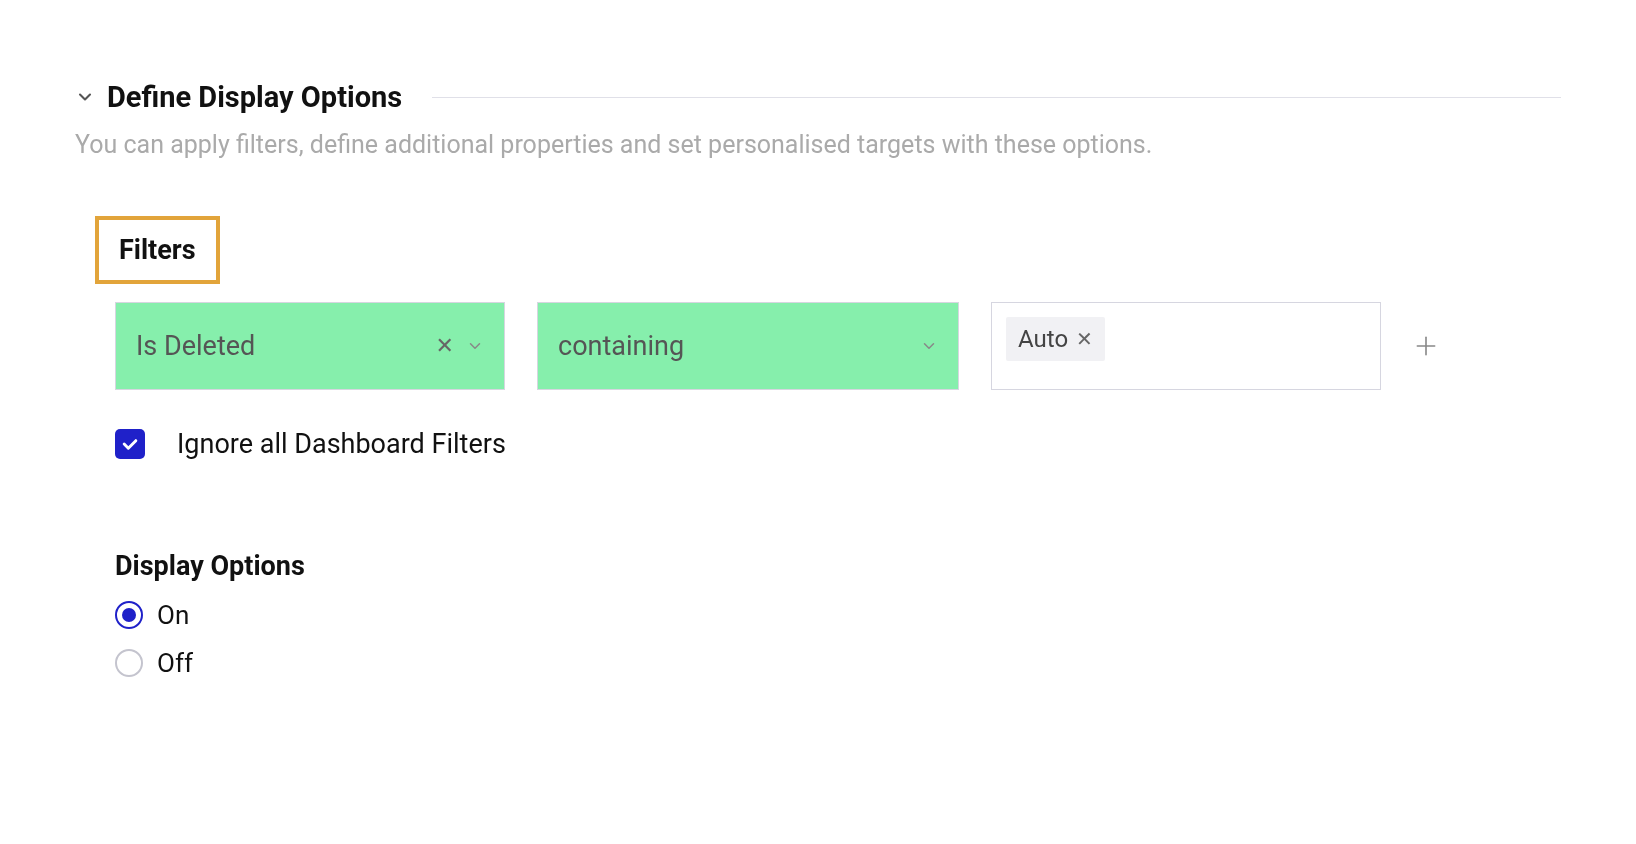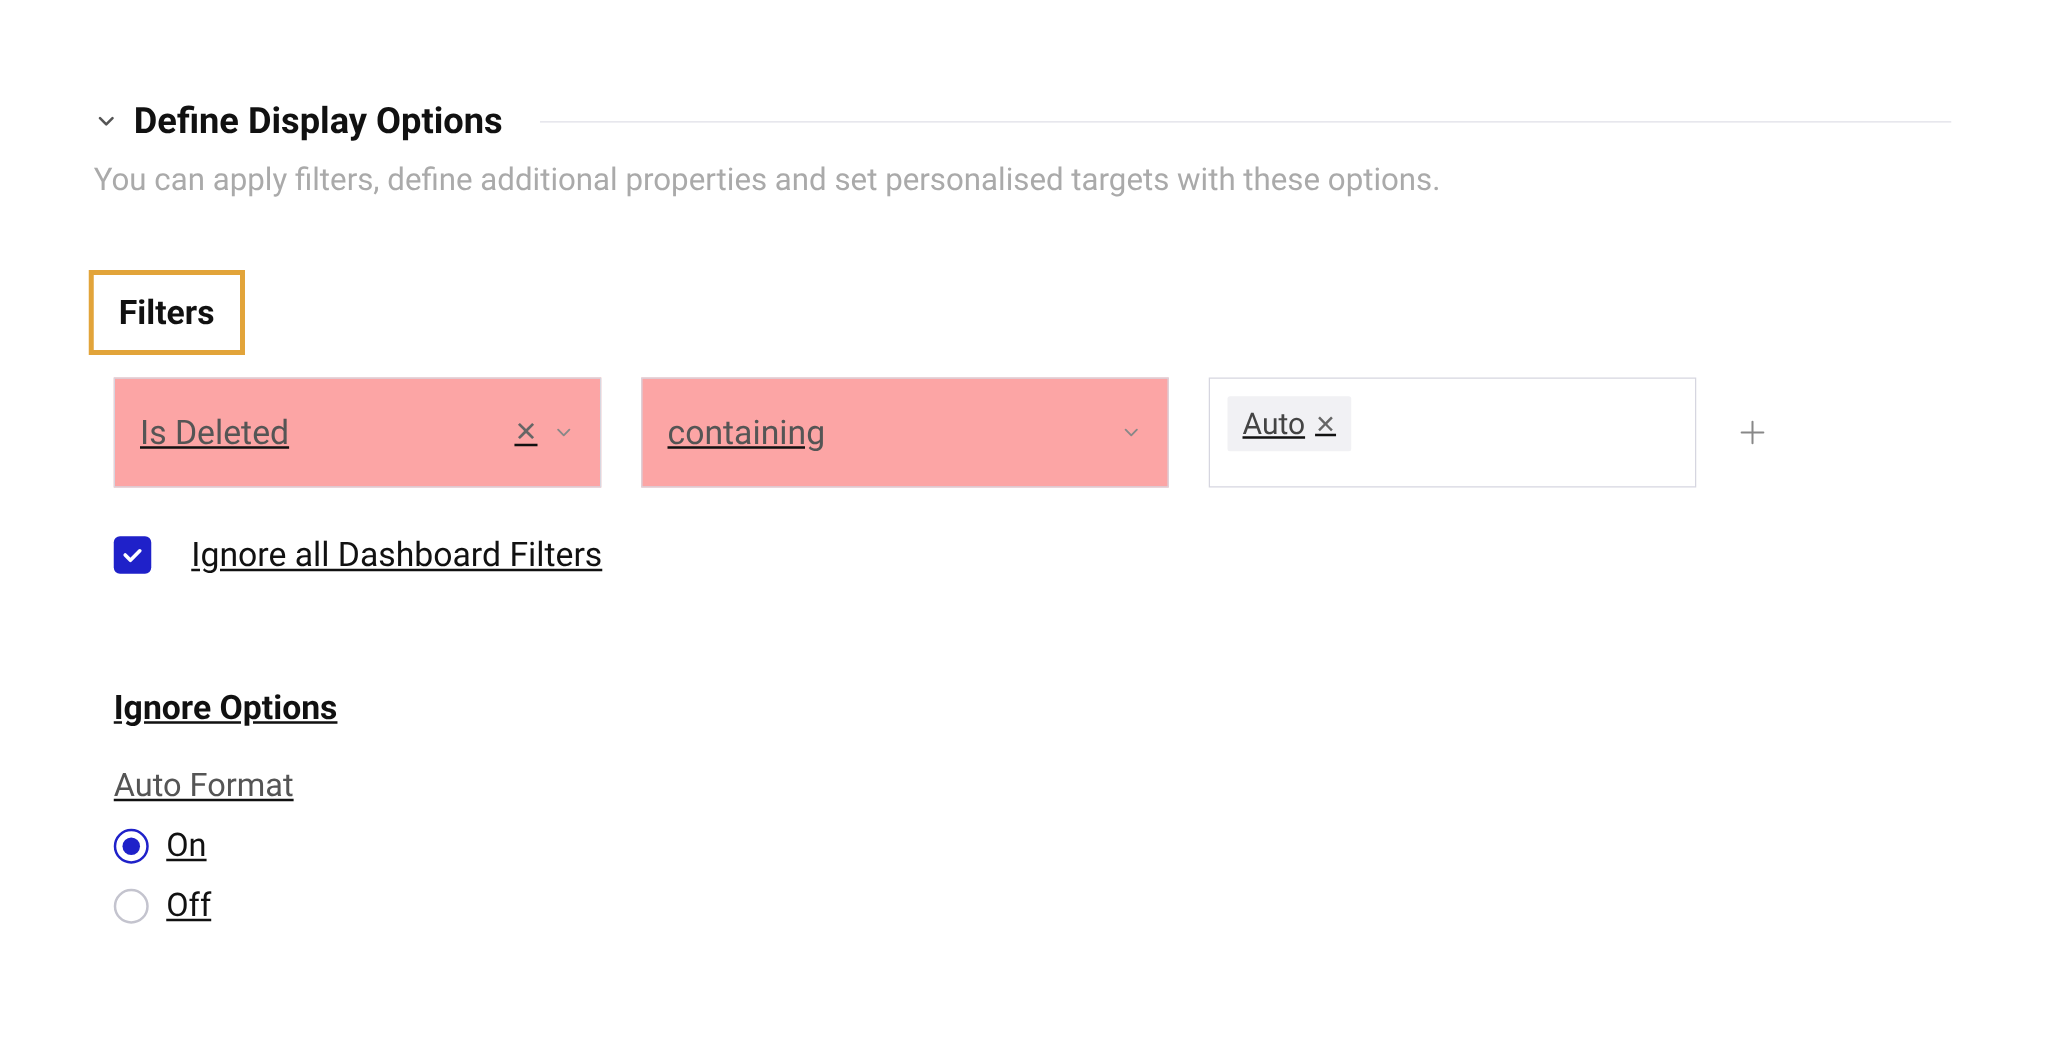--- a/index.html
+++ b/index.html
@@ -32,22 +32,21 @@
       background: #e0e0e8;
       margin-left: 18px;
     }
     .section-subtitle {
       font-size: 25px;
       color: #aaa;
       margin-top: 12px;
       line-height: 1.5;
     }
     .content {
-      margin-left: 16px;
-      text-decoration: underline;
+      margin-left: 40px;
     }
     .filters-title-wrapper {
       display: inline-block;
       border: 4px solid #e2a43a;
       padding: 14px 20px;
       margin-top: 52px;
       margin-left: -20px;
     }
     .filters-title {
       font-size: 27px;
@@ -60,21 +59,21 @@
       gap: 32px;
       margin-top: 18px;
     }
     .select-box {
       border: 1.5px solid #d6d6e0;
       height: 88px;
       display: flex;
       align-items: center;
       justify-content: space-between;
       padding: 0 20px;
-      background: #fca5a5;
+      background: #86efac;
     }
     .select-box.field-select { width: 390px; }
     .select-box.operator-select { width: 422px; }
     .tag-box {
       border: 1.5px solid #d6d6e0;
       height: 88px;
       width: 390px;
       padding: 14px;
       display: flex;
       align-items: flex-start;
@@ -241,23 +240,22 @@
 
   <div class="checkbox-row">
     <div class="checkbox">
       <svg class="check-svg" viewBox="0 0 24 24" fill="none" stroke="currentColor" stroke-width="3.5" stroke-linecap="round" stroke-linejoin="round">
         <polyline points="5 12 10 17 19 8"></polyline>
       </svg>
     </div>
     <span class="checkbox-label">Ignore all Dashboard Filters</span>
   </div>
 
-  <div class="display-title">Ignore Options</div>
-
-  <div class="option-label">Auto Format</div>
+  <div class="display-title">Display Options</div>
+
 
   <div class="radio-group">
     <div class="radio-row">
       <div class="radio selected">
         <div class="radio-dot"></div>
       </div>
       <span class="radio-label">On</span>
     </div>
     <div class="radio-row">
       <div class="radio"></div>

